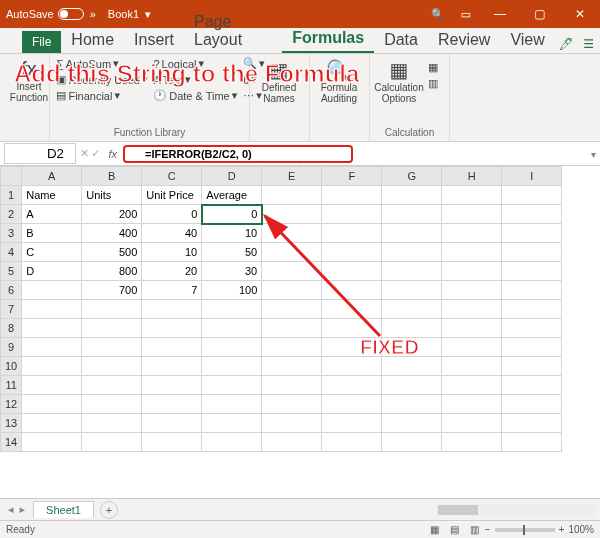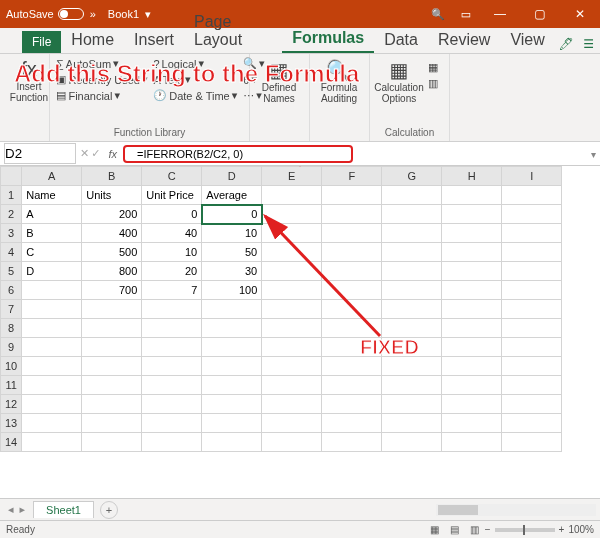--- a/index.html
+++ b/index.html
@@ -28,24 +28,24 @@
   .rgroup .glabel { text-align:center; font-size:10px; color:#666; padding:1px 0;}
   .rstack { display:flex; gap:2px; }
   .rbtn { font-size:11px; color:#444; padding:1px 2px; white-space:nowrap; display:flex; align-items:center; gap:2px;}
   .rbigbtn { width:50px; text-align:center; font-size:10px; color:#444; padding-top:2px;}
   .rbigbtn .ricon { font-size:20px; display:block; }
   .col { display:flex; flex-direction:column; gap:1px; }
 
   .annot1 { position:absolute; left:14px; top:6px; right:10px; font-size:24px; font-weight:700; color:#e02020; -webkit-text-stroke:1px #fff; text-shadow:0 0 2px #fff; pointer-events:none; }
 
   .namebar { height: 24px; display:flex; align-items:center; border-bottom:1px solid #ccc; font-size:11px; }
-  .namebox { width:72px; border:1px solid #ccc; margin:0 4px; padding:2px 0; }
+  .namebox { width:72px; border:1px solid #ccc; margin:0 4px; padding:2px 11px;text-align:right; }
   .fx { margin:0 6px; color:#666; font-style:italic; }
   .fbarwrap { flex:1; position:relative; }
-  .fbar { width:230px; border:2px solid #e02020; border-radius:4px; padding:1px 12px; }
+  .fbar { width:230px; border:2px solid #e02020; border-radius:4px; padding:1px 20px;font-weight:bold; }
   .fbarexp { position:absolute; right:4px; top:4px; color:#888; font-size:10px;}
 
   .gridwrap { position:relative; }
   .grid { border-collapse:collapse; font-size:11px; }
   .grid th, .grid td { border:1px solid #d4d4d4; padding:0 4px; height:19px; }
   .grid th { background:#e6e6e6; font-weight:normal; text-align:center; color:#333; }
   .grid .rowhead { width:20px; background:#e6e6e6; text-align:center; }
   .grid .colhead { width:60px; }
   .grid td { text-align:left; }
   .grid td.num { text-align:right; }

